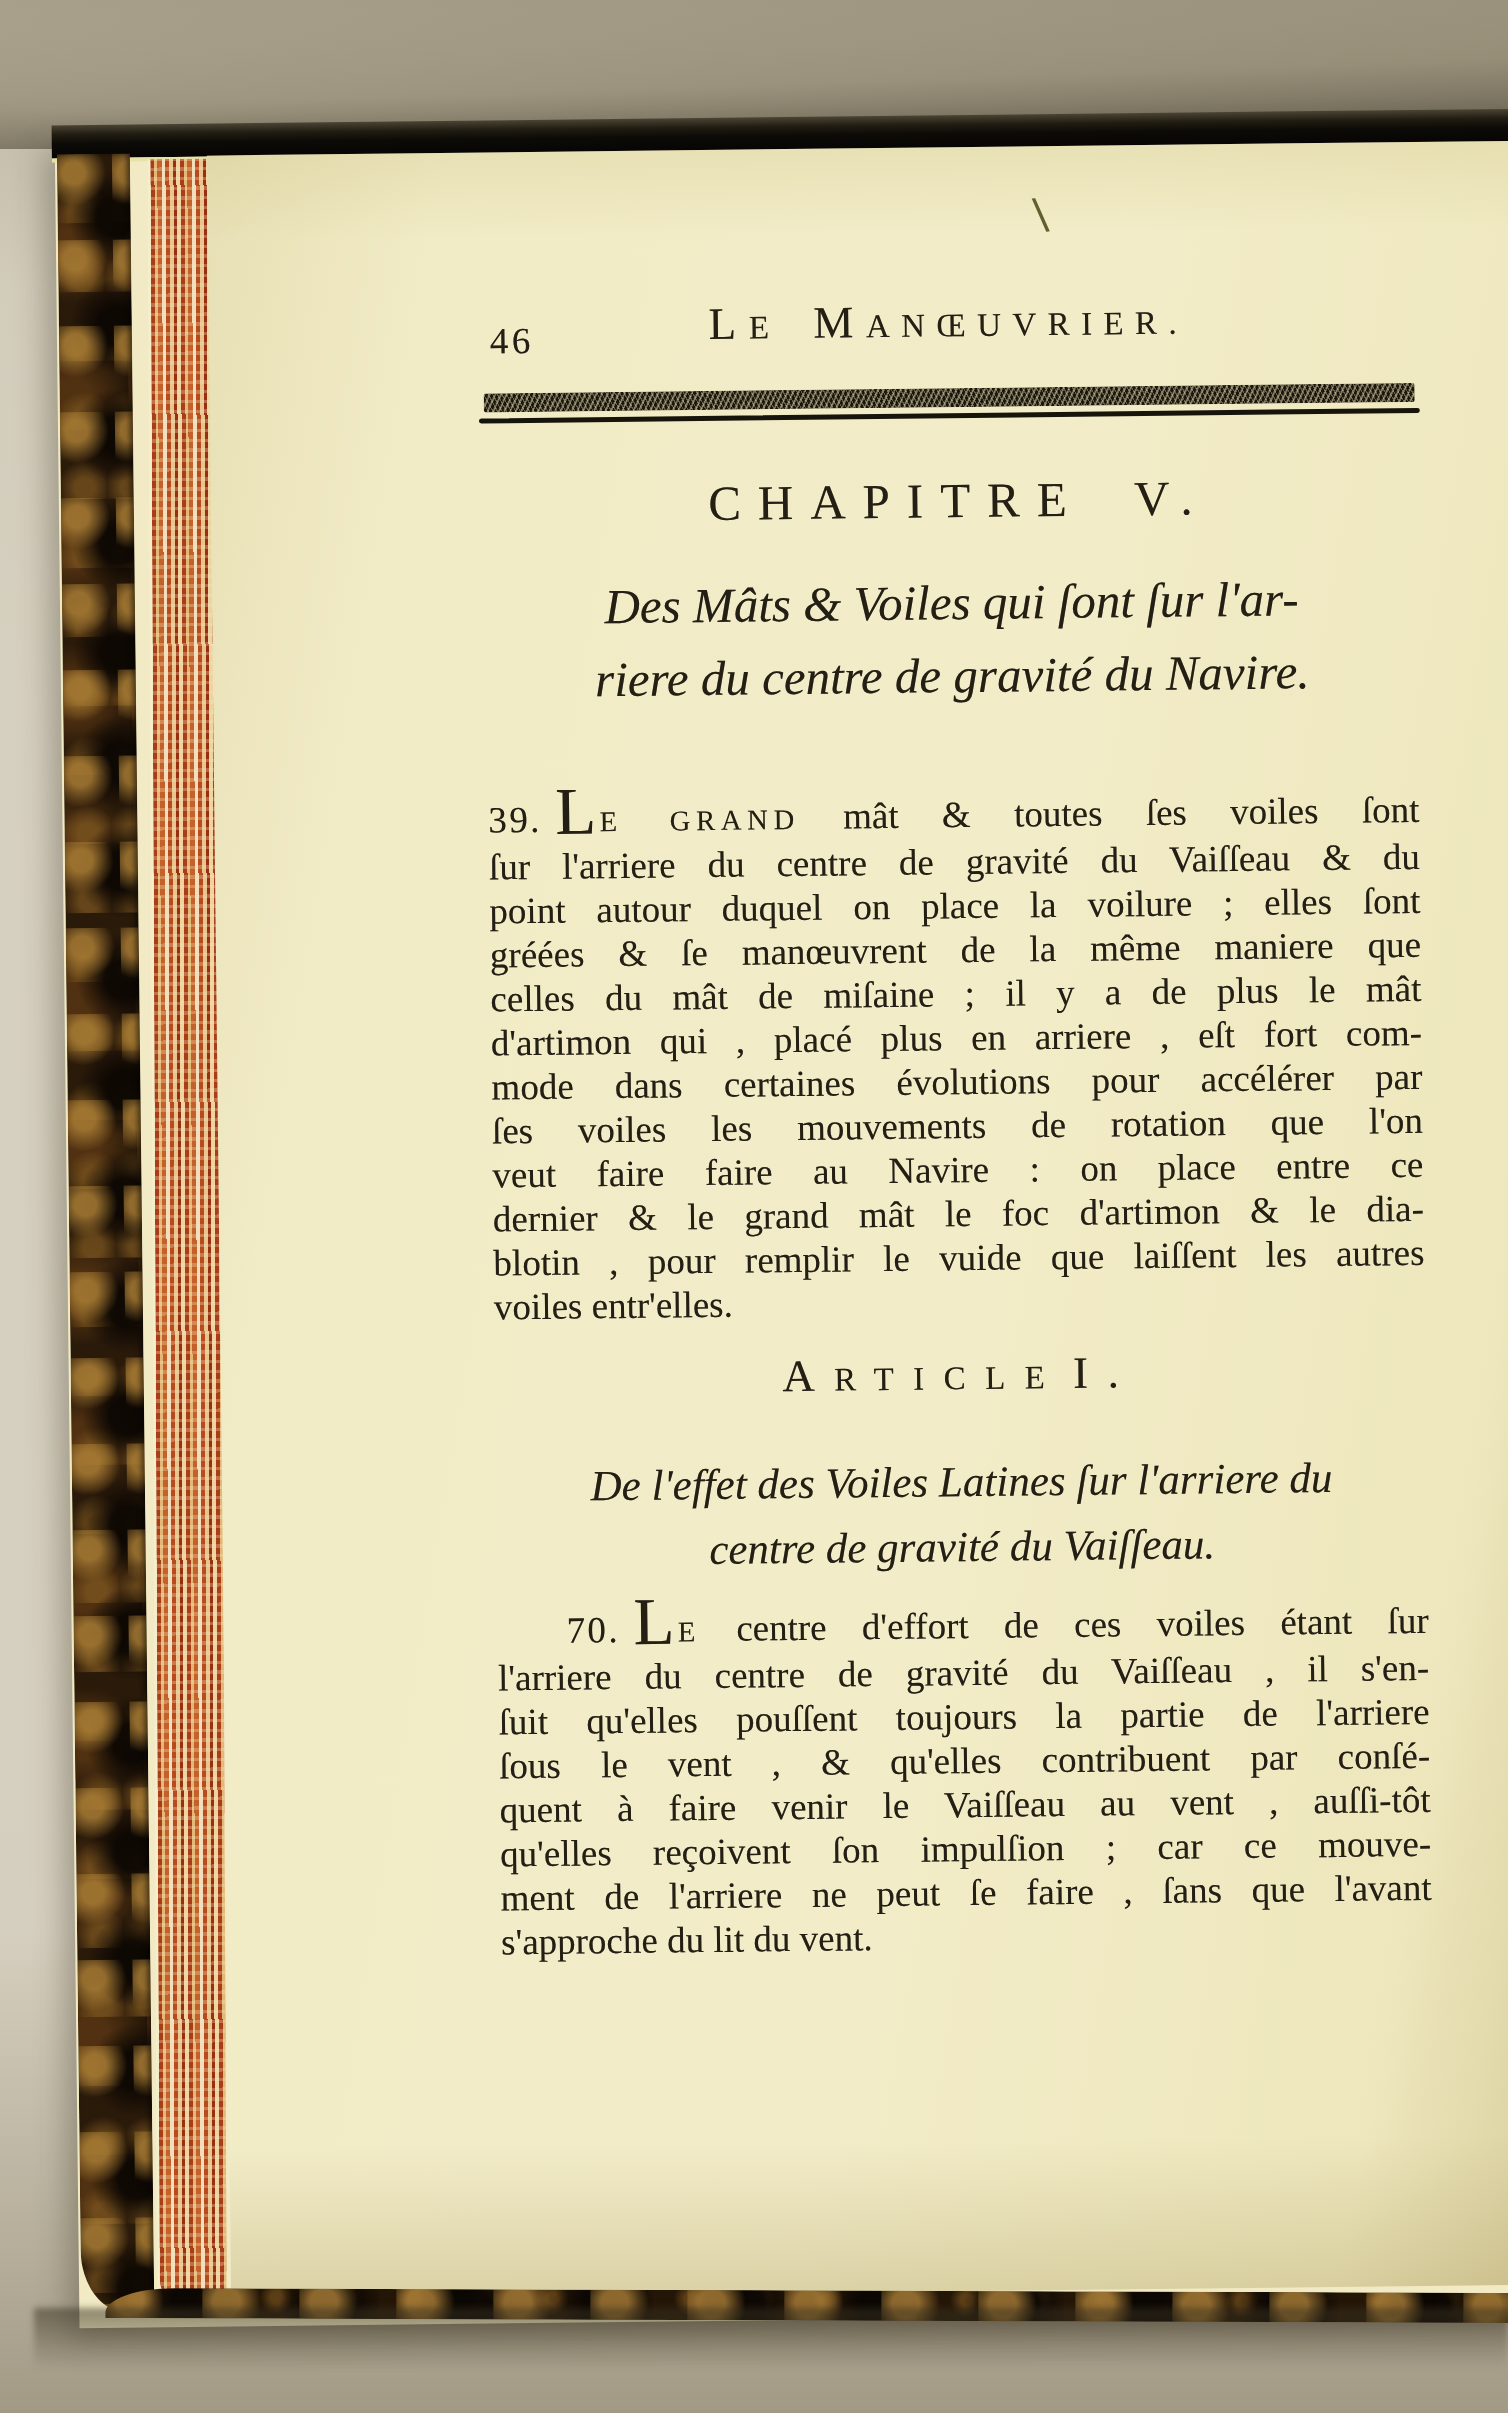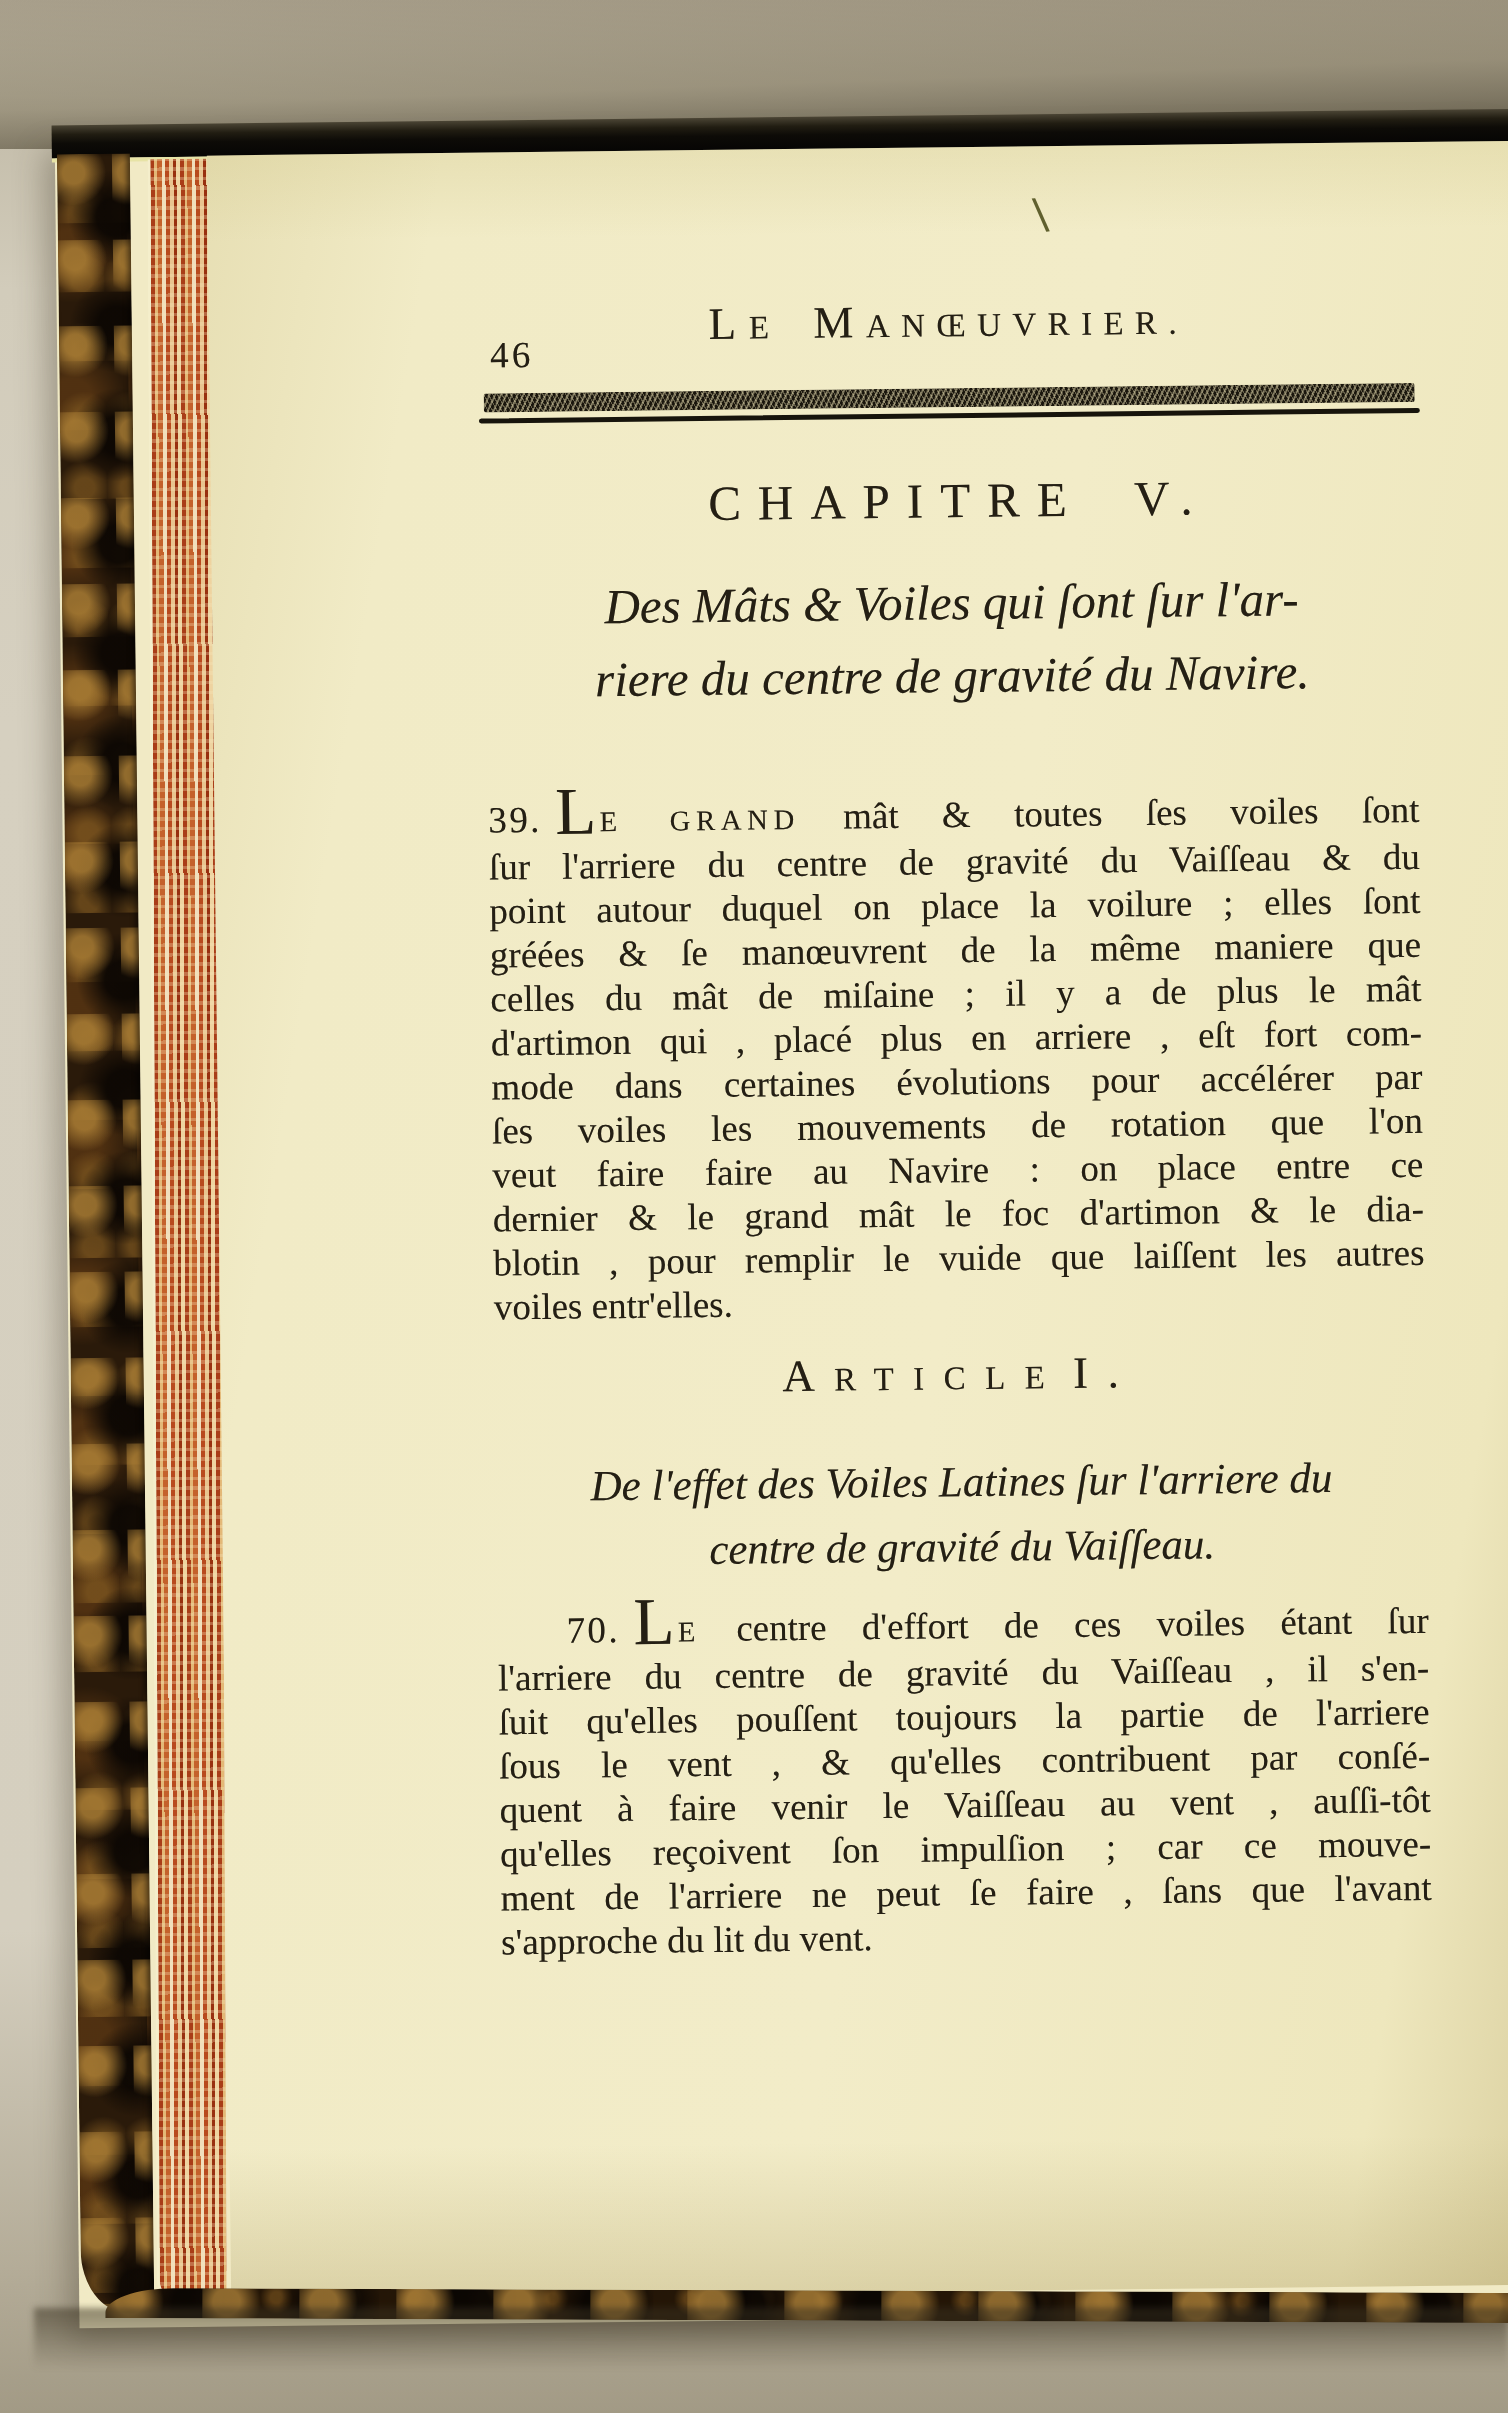--- a/index.html
+++ b/index.html
@@ -91,21 +91,21 @@
 
   
   .text-block {
     position: absolute; left: 426px; top: 178px; width: 931px;
     color: #241f14;
     text-shadow: 0 0 0.6px rgba(36,31,20,0.45);
   }
   .header-row { position: relative; height: 77px; }
   .page-num {
     position: absolute; left: 6.9px; top: 19.4px;
-    font-size: 37px; letter-spacing: 3.4px; margin-top: 14px;
+    font-size: 37px; letter-spacing: 3.4px;
   }
   .running-title {
     position: absolute; left: 0; width: 100%; top: 0;
     text-align: center; white-space: nowrap;
   }
   .rt-big { font-size: 45px; letter-spacing: 12.6px; }
   .rt-sm  { font-size: 33px; letter-spacing: 11.4px; }
   .rt-gap { display: inline-block; width: 33px; }
 
   .rule { margin-top: 16px; }

